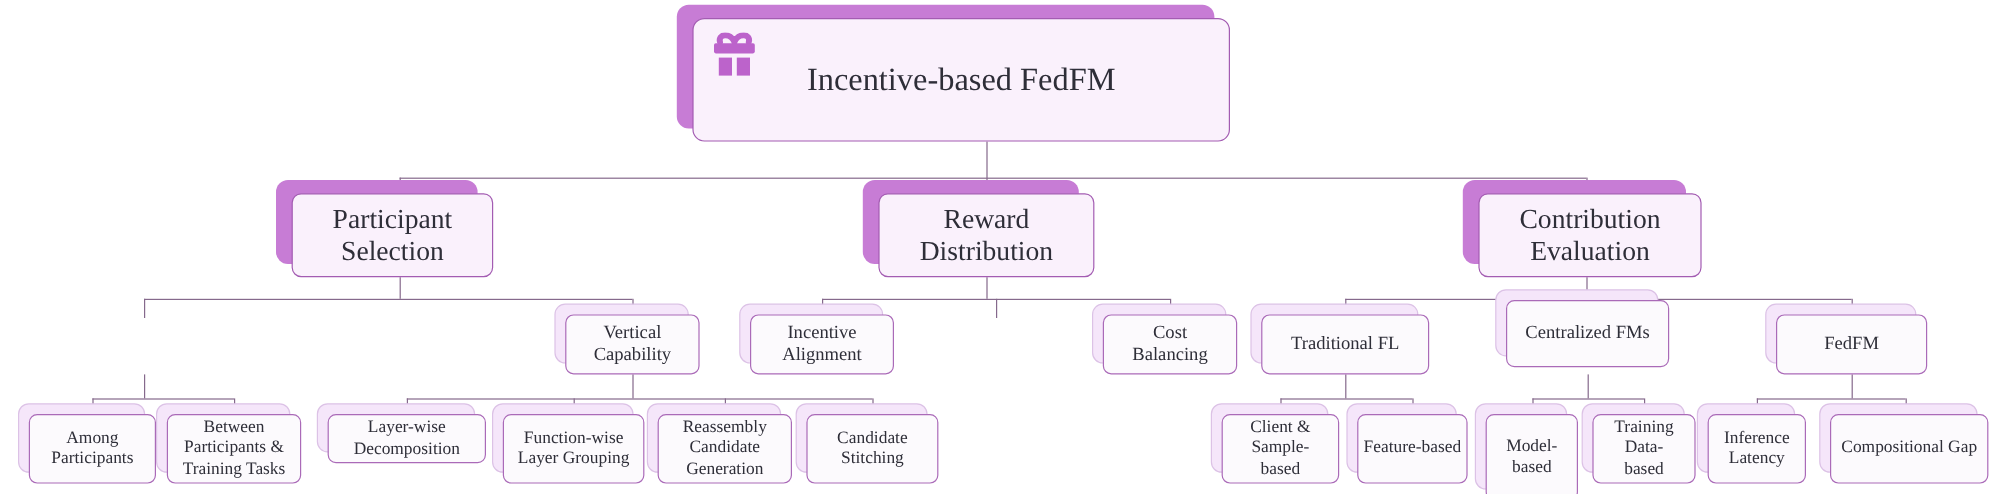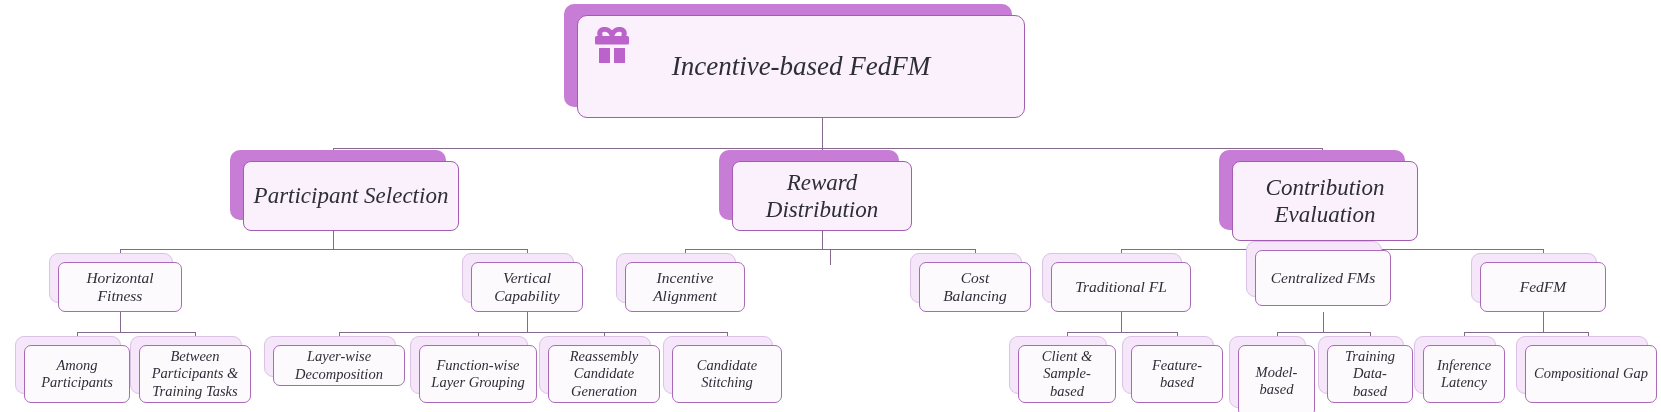--- a/index.html
+++ b/index.html
@@ -5,21 +5,21 @@
   html,body{margin:0;padding:0;background:#ffffff;}
   .stage{
     position:relative;
     width:1661px;height:412px;
     background:#ffffff;
     font-family:"Liberation Serif","DejaVu Serif",serif;
     color:#2e2e38;
     overflow:hidden;
   }
   
-  .node{position:absolute;font-style:italic;}
+  .node{position:absolute;}
   .node .shadow{position:absolute;inset:0;border-radius:10px;}
   .node .card{
     position:absolute;inset:0;
     display:flex;align-items:center;justify-content:center;
     text-align:center;border-radius:8px;
     line-height:1.18;
   }
   
   .lvl1 .shadow,.lvl2 .shadow{background:#c77cd5;transform:translate(-13px,-11px);}
   .lvl1 .card,.lvl2 .card{
@@ -104,45 +104,39 @@
       <svg class="gift" width="42" height="38" viewBox="0 0 42 38">
         <path d="M9 8 C7 1 18 0 21 8 C24 0 35 1 33 8" fill="none" stroke="#bc63cb" stroke-width="5" stroke-linecap="round"></path>
         <rect x="4" y="9" width="34" height="8.5" rx="1.5" fill="#bc63cb"></rect>
         <rect x="8" y="21" width="11" height="15" fill="#bc63cb"></rect>
         <rect x="23" y="21" width="11" height="15" fill="#bc63cb"></rect>
       </svg>
       <span>Incentive-based FedFM</span>
     </div>
   </div>
 
-  <div class="node lvl2" style="left:243px;top:161px;width:216px;height:70px">
+  <div class="node lvl2" style="left:243px;top:161px;width:168px;height:70px">
     <div class="shadow"></div>
     <div class="card">
         <span>Participant Selection</span>
       </div>
   </div>
   <div class="node lvl2" style="left:732px;top:161px;width:180px;height:70px">
     <div class="shadow"></div>
     <div class="card">
         <span>Reward Distribution</span>
       </div>
   </div>
-  <div class="node lvl2" style="left:1232px;top:161px;width:186px;height:80px">
+  <div class="node lvl2" style="left:1232px;top:161px;width:186px;height:70px">
     <div class="shadow"></div>
     <div class="card">
         <span>Contribution Evaluation</span>
       </div>
   </div>
 
-  <div class="node lvl3" style="left:58px;top:262px;width:124px;height:50px">
-    <div class="shadow"></div>
-    <div class="card">
-        <span>Horizontal Fitness</span>
-      </div>
-  </div>
   <div class="node lvl3" style="left:471px;top:262px;width:112px;height:50px">
     <div class="shadow"></div>
     <div class="card">
         <span>Vertical Capability</span>
       </div>
   </div>
   <div class="node lvl3" style="left:625px;top:262px;width:120px;height:50px">
     <div class="shadow"></div>
     <div class="card">
         <span>Incentive Alignment</span>

